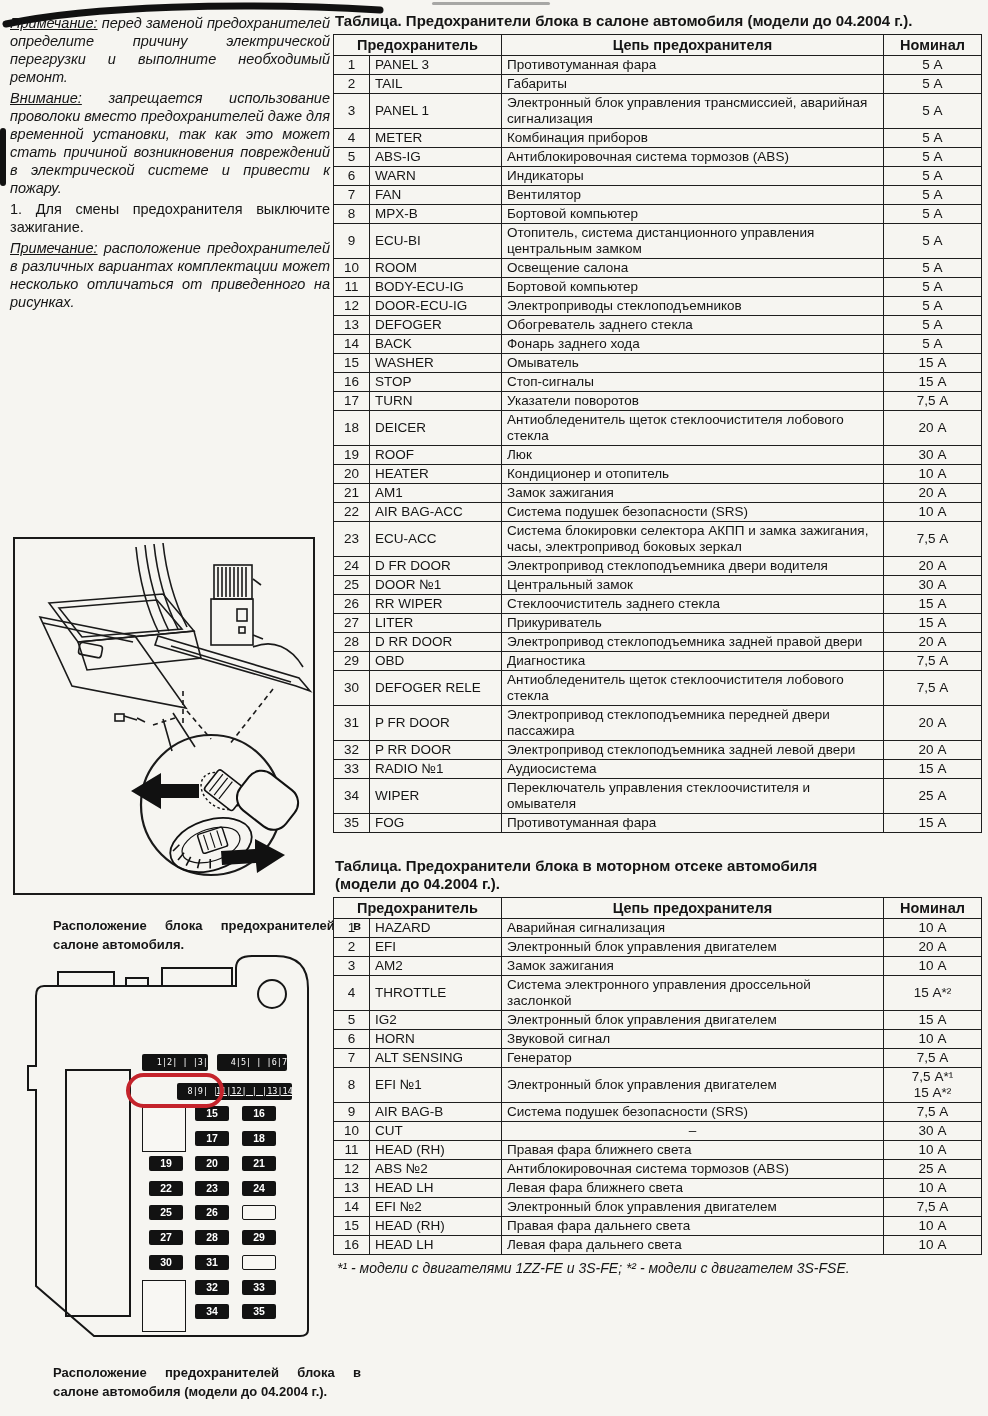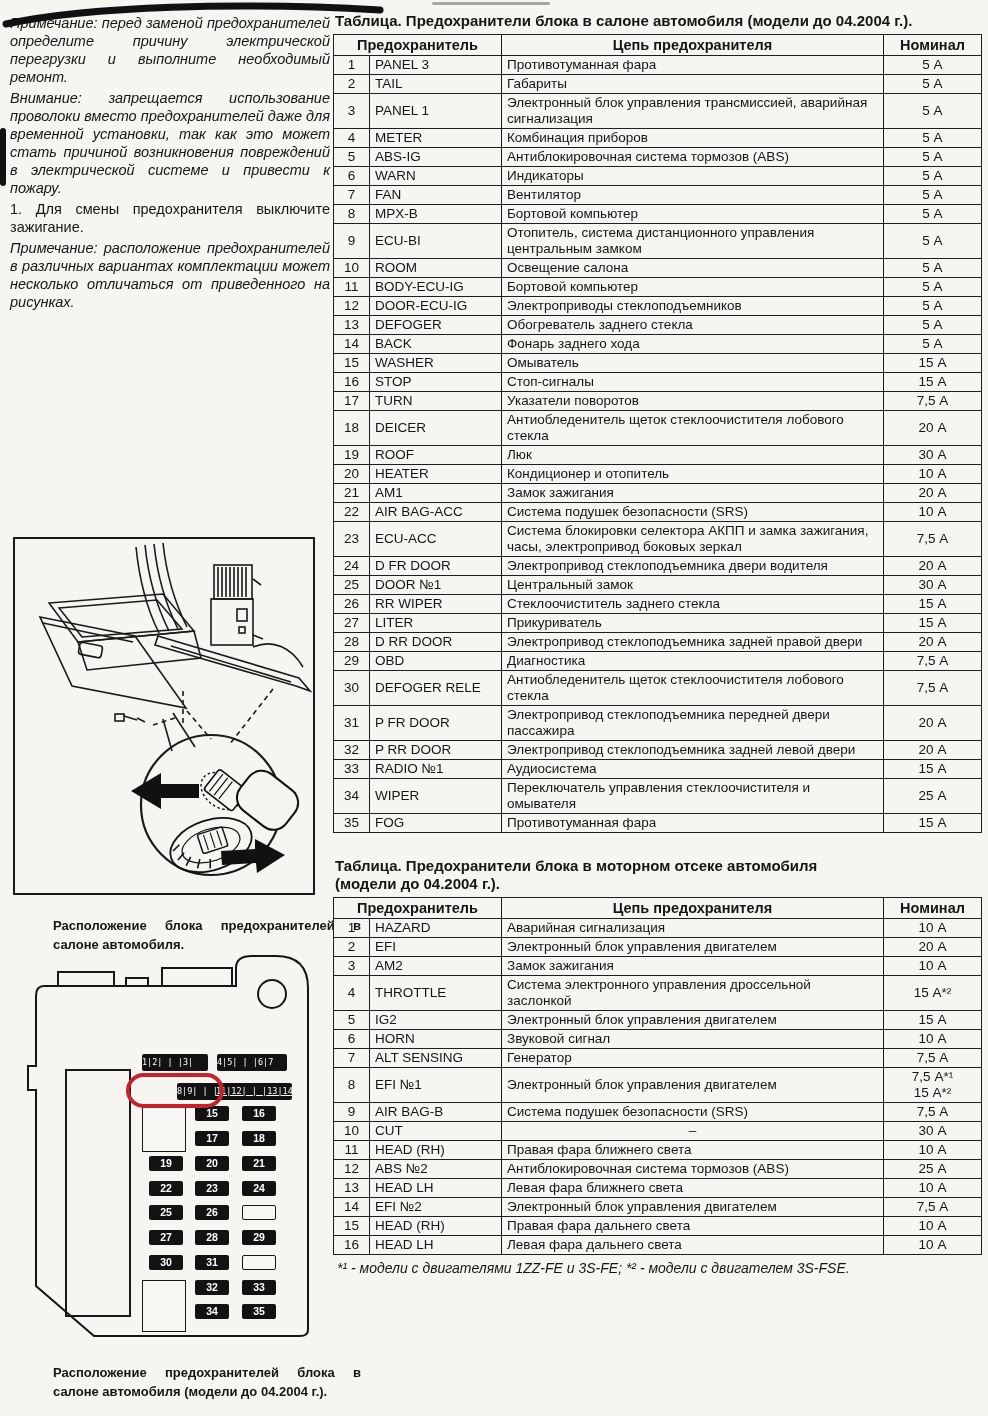--- a/index.html
+++ b/index.html
@@ -6,32 +6,32 @@
   .page{
     position:relative;width:988px;height:1416px;
     background:#f6f5f1;
     font-family:"Liberation Sans",sans-serif;
     color:#151515;overflow:hidden;
   }
   
   .left-col{position:absolute;left:10px;top:14px;width:320px;}
   .left-col p{margin:0 0 3px 0;font-size:14.5px;line-height:18px;text-align:justify;}
   .note{font-style:italic;}
-  .note-label{font-style:italic;}
+  .note-label{font-style:italic;text-decoration:underline;}
   
   .fig1{position:absolute;left:13px;top:537px;width:302px;height:358px;border:2px solid #1a1a1a;box-sizing:border-box;background:#f6f5f1;}
   .fig-caption{position:absolute;left:13px;width:308px;font-weight:bold;font-size:13px;line-height:19px;text-align:justify;margin-left:40px;}
   .cap1{top:903px;}
   .cap2{top:1350px;}
   
   .fig2{position:absolute;left:14px;top:948px;width:302px;height:396px;}
   .fig2 svg{position:absolute;left:0;top:0;}
   .fb-strip{position:absolute;height:17px;background:#121212;color:#fff;
     font-family:"DejaVu Sans Mono",monospace;font-size:8.5px;line-height:17px;
-    text-align:left;border-radius:2px;white-space:nowrap;overflow:hidden;}
+    text-align:right;border-radius:2px;white-space:nowrap;overflow:hidden;}
   .fb-fuse{position:absolute;width:34px;height:15px;background:#121212;color:#fff;
     font-weight:bold;font-size:10.5px;line-height:15px;text-align:center;border-radius:2px;}
   .fb-blank{position:absolute;width:34px;height:15px;background:#f8f7f3;border:1.6px solid #161616;box-sizing:border-box;border-radius:2px;}
   .fb-box{position:absolute;width:44px;background:#f8f7f3;border:1.8px solid #161616;box-sizing:border-box;}
   .fb-highlight{position:absolute;left:112px;top:125px;width:98px;height:35px;
     border:4.5px solid #c4232b;border-radius:18px;box-sizing:border-box;}
   
   .right-col{position:absolute;left:333px;top:12px;width:650px;}
   .t-title{font-weight:bold;font-size:15px;line-height:18px;margin:0 0 4px 2px;white-space:pre-line;}
   .t2-title{margin-top:24px;}

